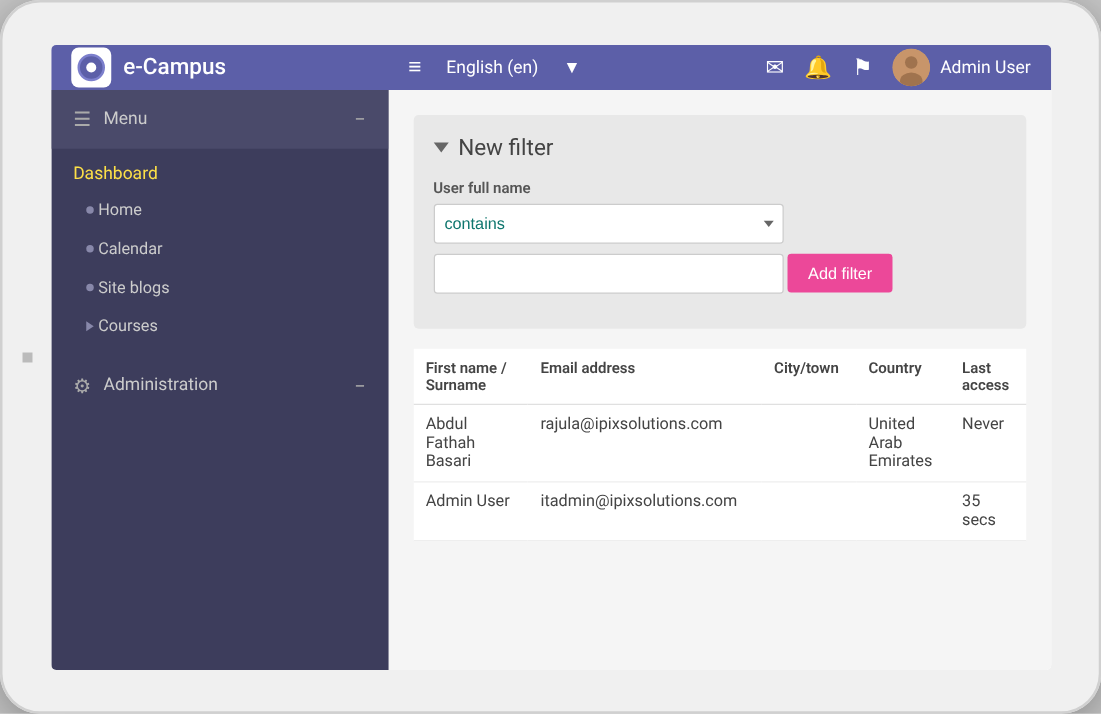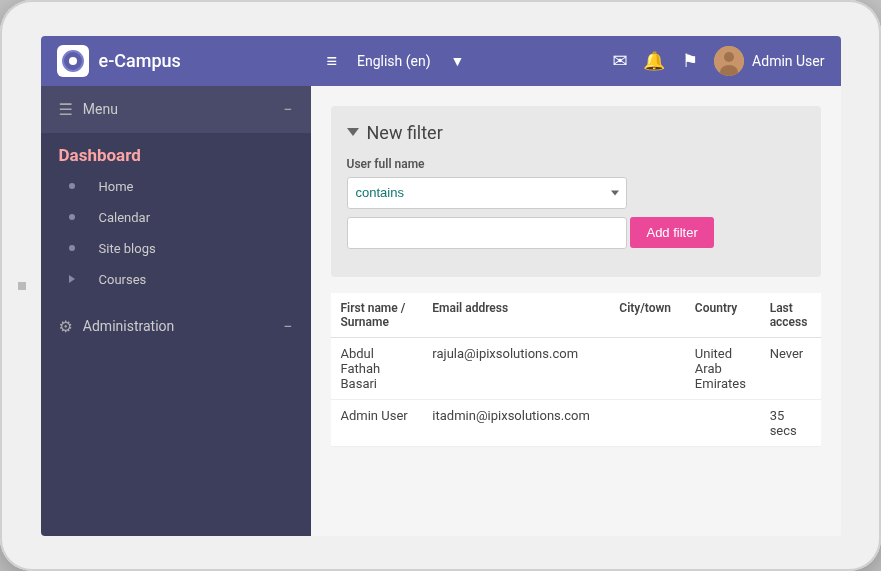--- a/index.html
+++ b/index.html
@@ -30,21 +30,21 @@
       height: 500px;
       background: #fff;
       border-radius: 4px;
       overflow: hidden;
       display: flex;
       flex-direction: column;
     }
 
     
     .header {
-      height: 50px;
+      height: 36px;
       background: #5c5fa8;
       display: flex;
       align-items: center;
       flex-shrink: 0;
     }
 
     .header-brand {
       width: 270px;
       display: flex;
       align-items: center;
@@ -182,34 +182,33 @@
       gap: 10px;
     }
 
     .sidebar-minus {
       color: #aaa;
       font-size: 16px;
       cursor: pointer;
     }
 
     .sidebar-section-label {
-      color: #fca5a5;
-      font-size: 17px;
+      color: #fde047;
+      font-size: 14px;
       padding: 12px 18px 6px;
-      font-weight: bold;
     }
 
     .sidebar-item {
       display: flex;
       align-items: center;
       padding: 8px 18px 8px 28px;
       color: #ccc;
       font-size: 13px;
       cursor: pointer;
-      gap: 24px;
+      gap: 4px;
     }
 
     .sidebar-bullet {
       width: 6px;
       height: 6px;
       background: #8888aa;
       border-radius: 50%;
       flex-shrink: 0;
     }
 

